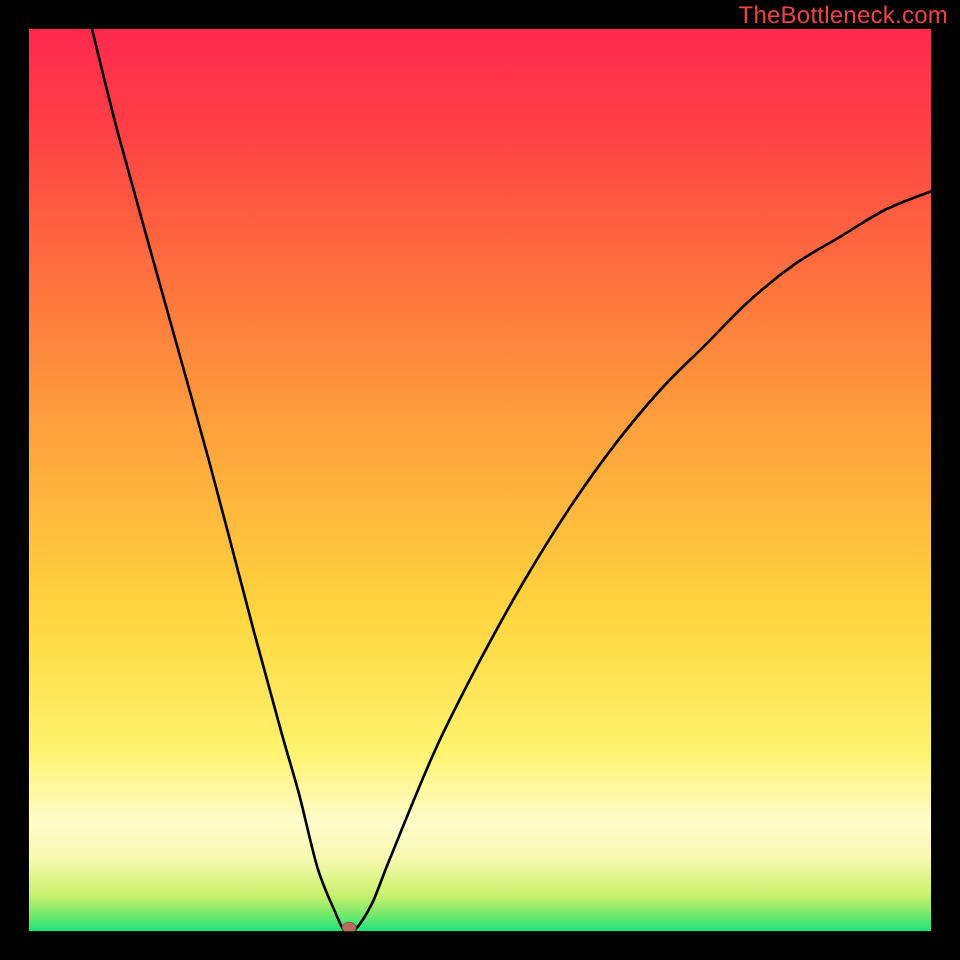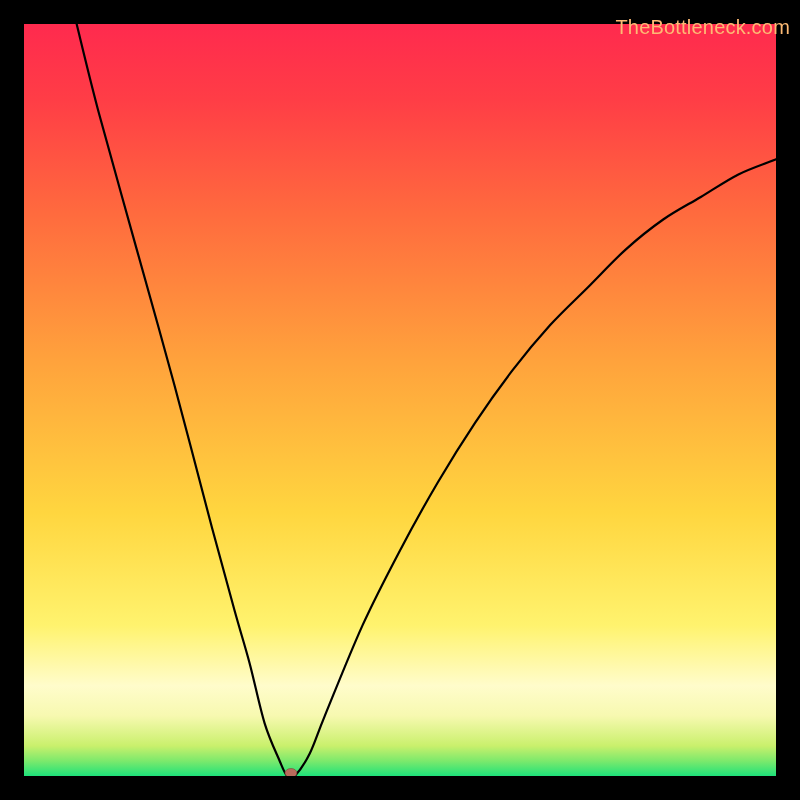--- a/index.html
+++ b/index.html
@@ -12,23 +12,23 @@
     overflow: hidden;
   }
   .frame {
     position: relative;
     width: 800px;
     height: 800px;
     background: #000;
   }
   .attribution {
     position: absolute;
-    top: 16px;
+    top: 2px;
     right: 10px;
-    color: #fdba74;
+    color: #ef4444;
     font-size: 20px;
     letter-spacing: 0.2px;
     font-weight: 400;
     z-index: 5;
     user-select: none;
   }
   .plot-area {
     position: absolute;
     left: 24px;
     top: 24px;

